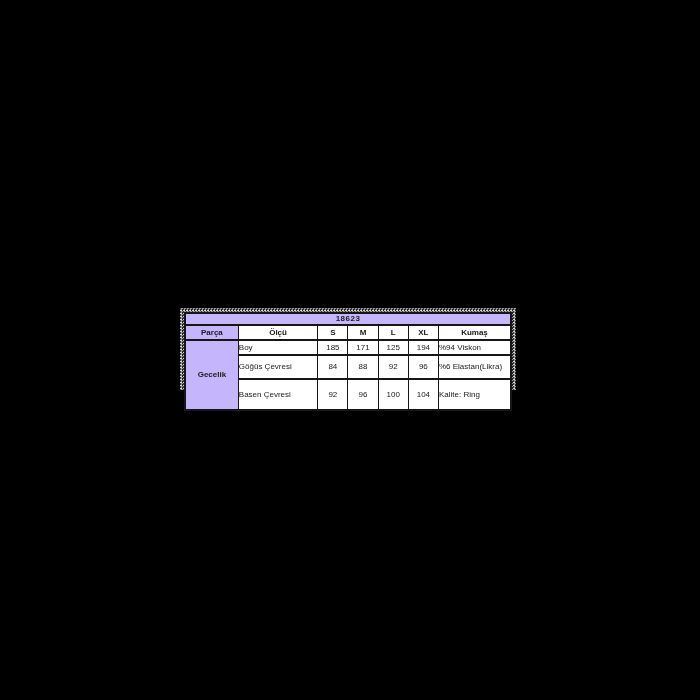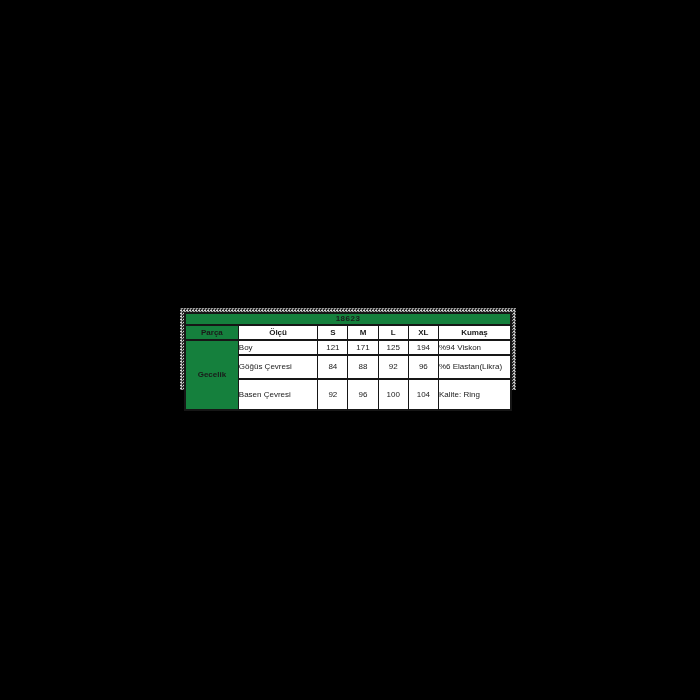--- a/index.html
+++ b/index.html
@@ -35,21 +35,21 @@
     border: 1px solid #161616;
     border-top-width: 2px;
     border-bottom-width: 2px;
     font-size: 8px;
     line-height: 1;
     color: #1a1a1a;
     padding: 0;
     overflow: hidden;
     white-space: nowrap;
   }
-  .tan   { background: #15803d; }
+  .tan   { background: #c4b5fd; }
   .bold  { font-weight: bold; }
   .c     { text-align: center; }
   .l     { text-align: left; padding-left: 4px; margin-left: 20px; }
   .title-cell   { letter-spacing: 0.5px; }
   .num-cell     { font-size: 7.5px; }
   .measure-cell { font-size: 7.5px; }
   .fabric-cell  { font-size: 7.5px; }
 </style>
 </head>
 <body>
@@ -74,21 +74,21 @@
         <td class="bold c">Ölçü</td>
         <td class="bold c">S</td>
         <td class="bold c">M</td>
         <td class="bold c">L</td>
         <td class="bold c">XL</td>
         <td class="bold c">Kumaş</td>
       </tr>
       <tr style="height:15px">
         <td rowspan="3" class="tan bold c">Gecelik</td>
         <td class="l measure-cell">Boy</td>
-        <td class="c num-cell">121</td>
+        <td class="c num-cell">185</td>
         <td class="c num-cell">171</td>
         <td class="c num-cell">125</td>
         <td class="c num-cell">194</td>
         <td class="l fabric-cell">%94 Viskon</td>
       </tr>
       <tr style="height:24px">
         <td class="l measure-cell">Göğüs Çevresi</td>
         <td class="c num-cell">84</td>
         <td class="c num-cell">88</td>
         <td class="c num-cell">92</td>

